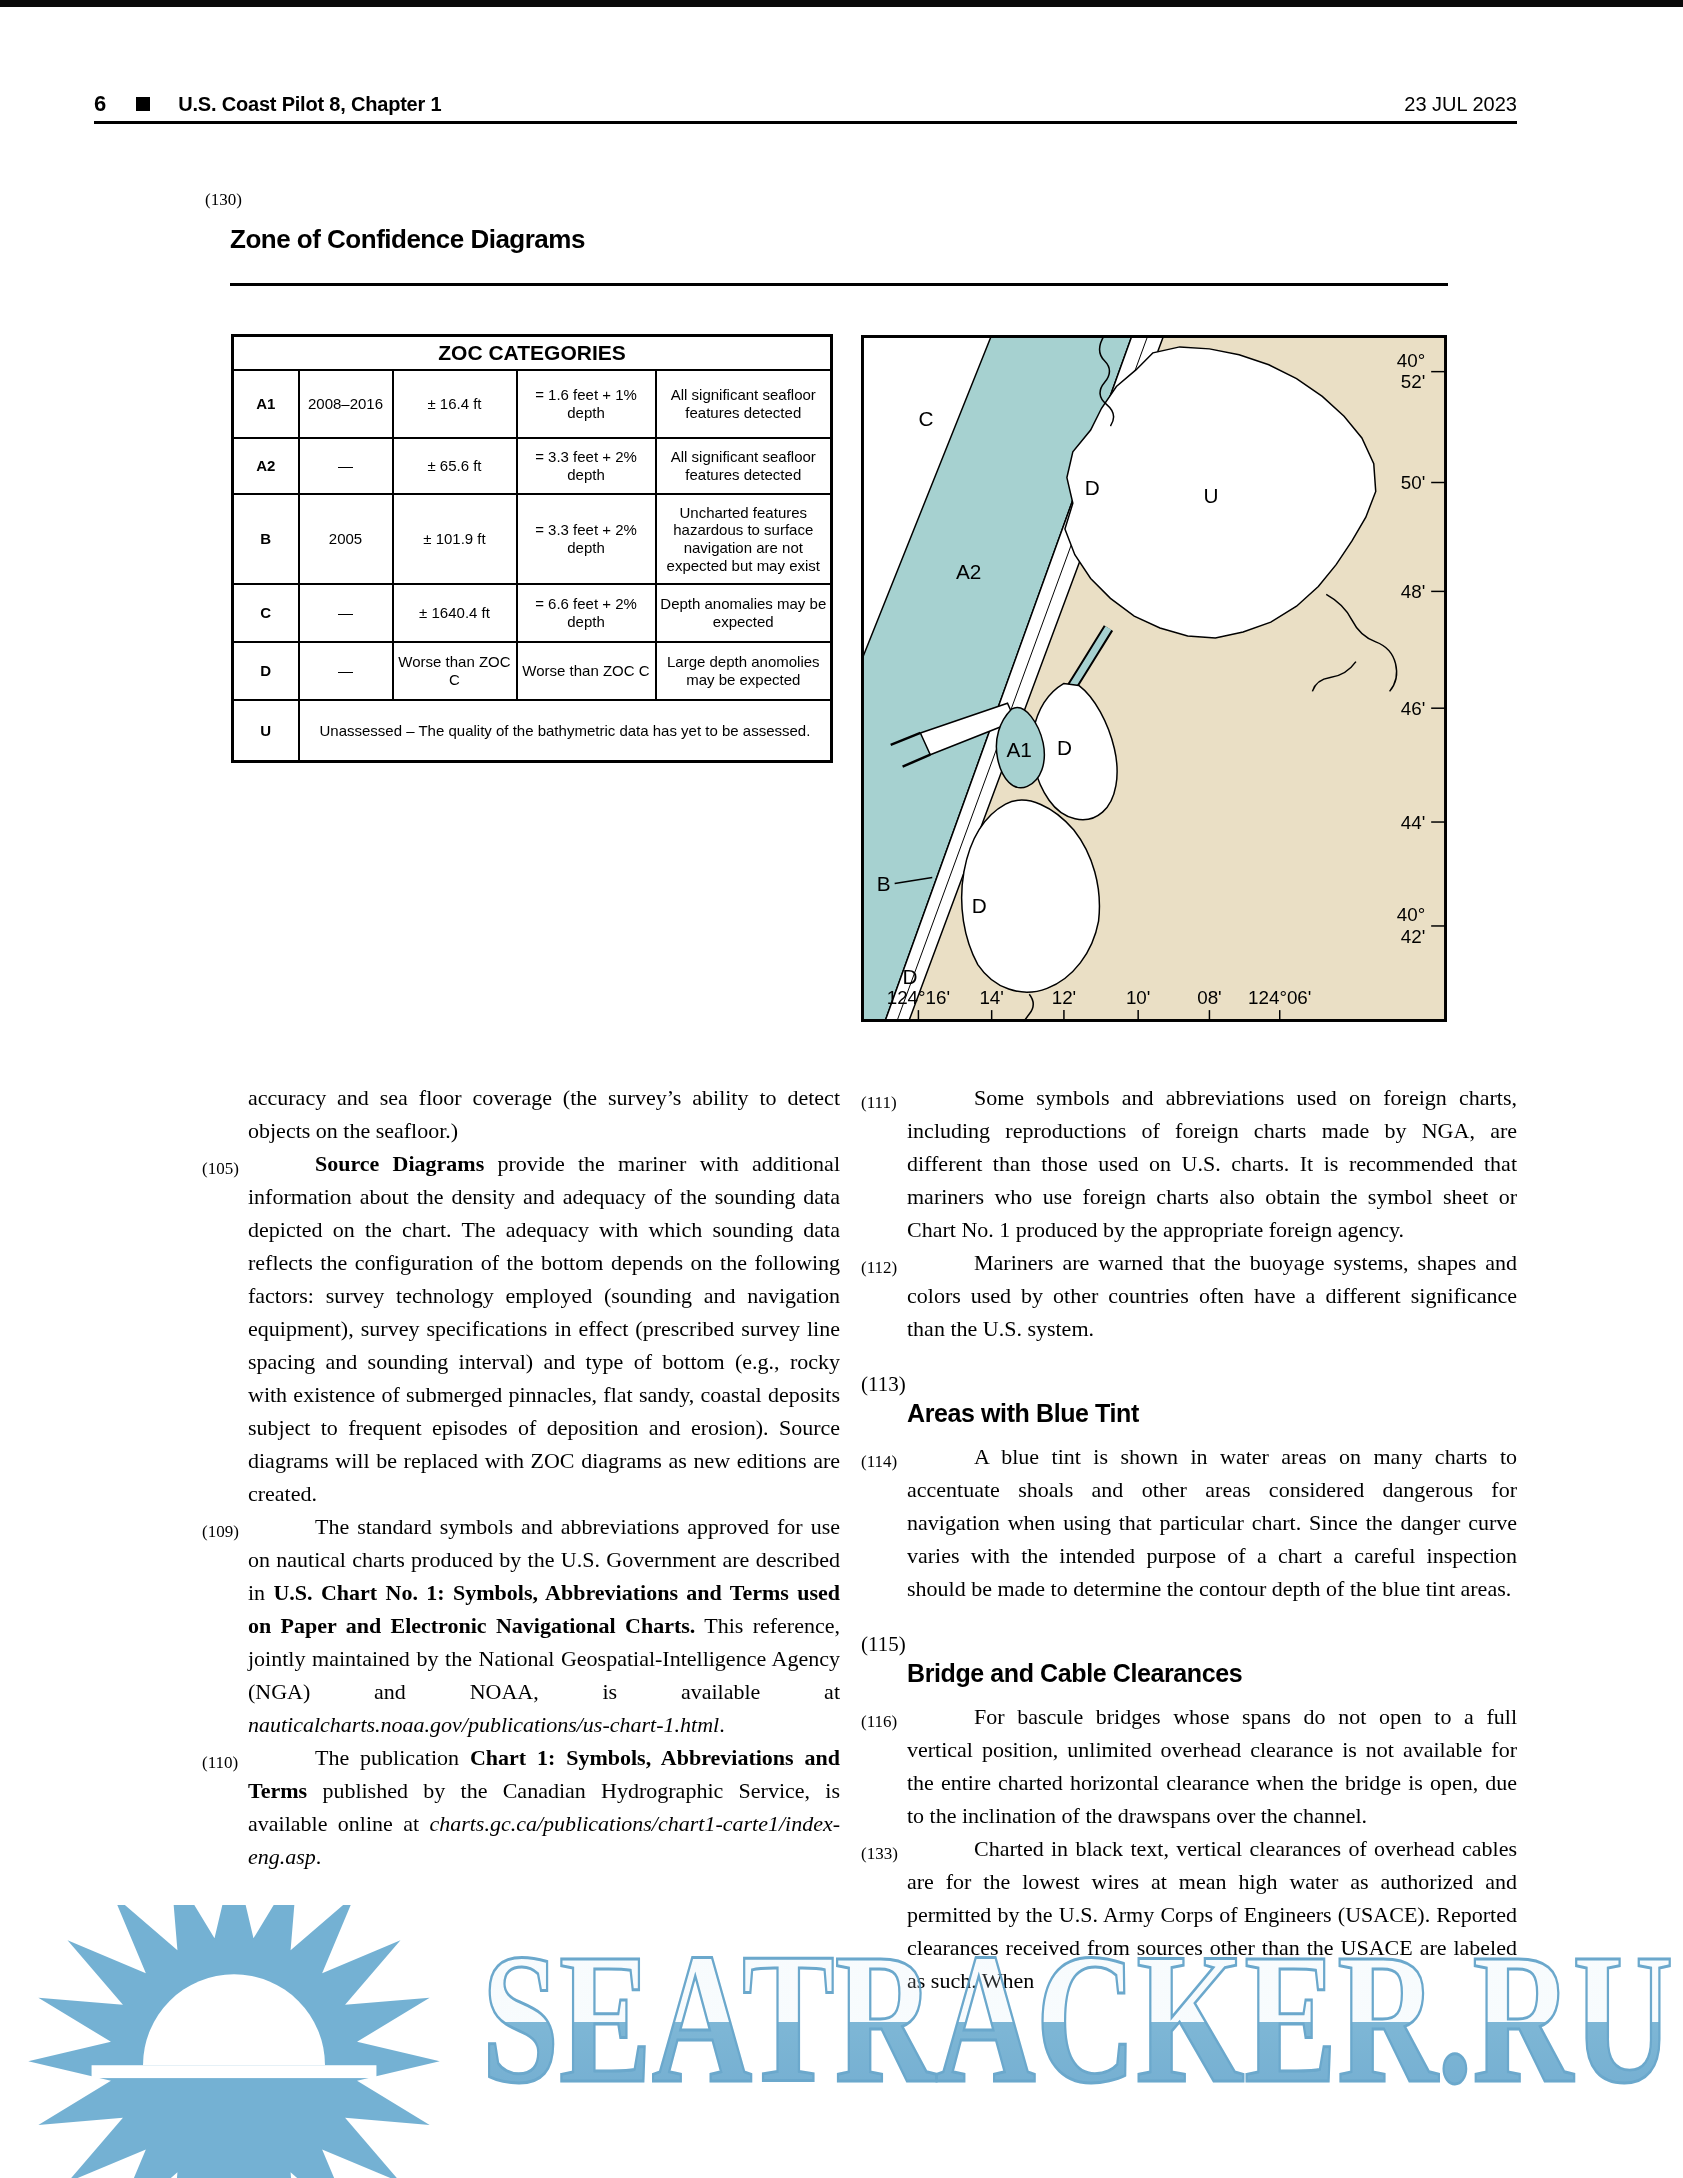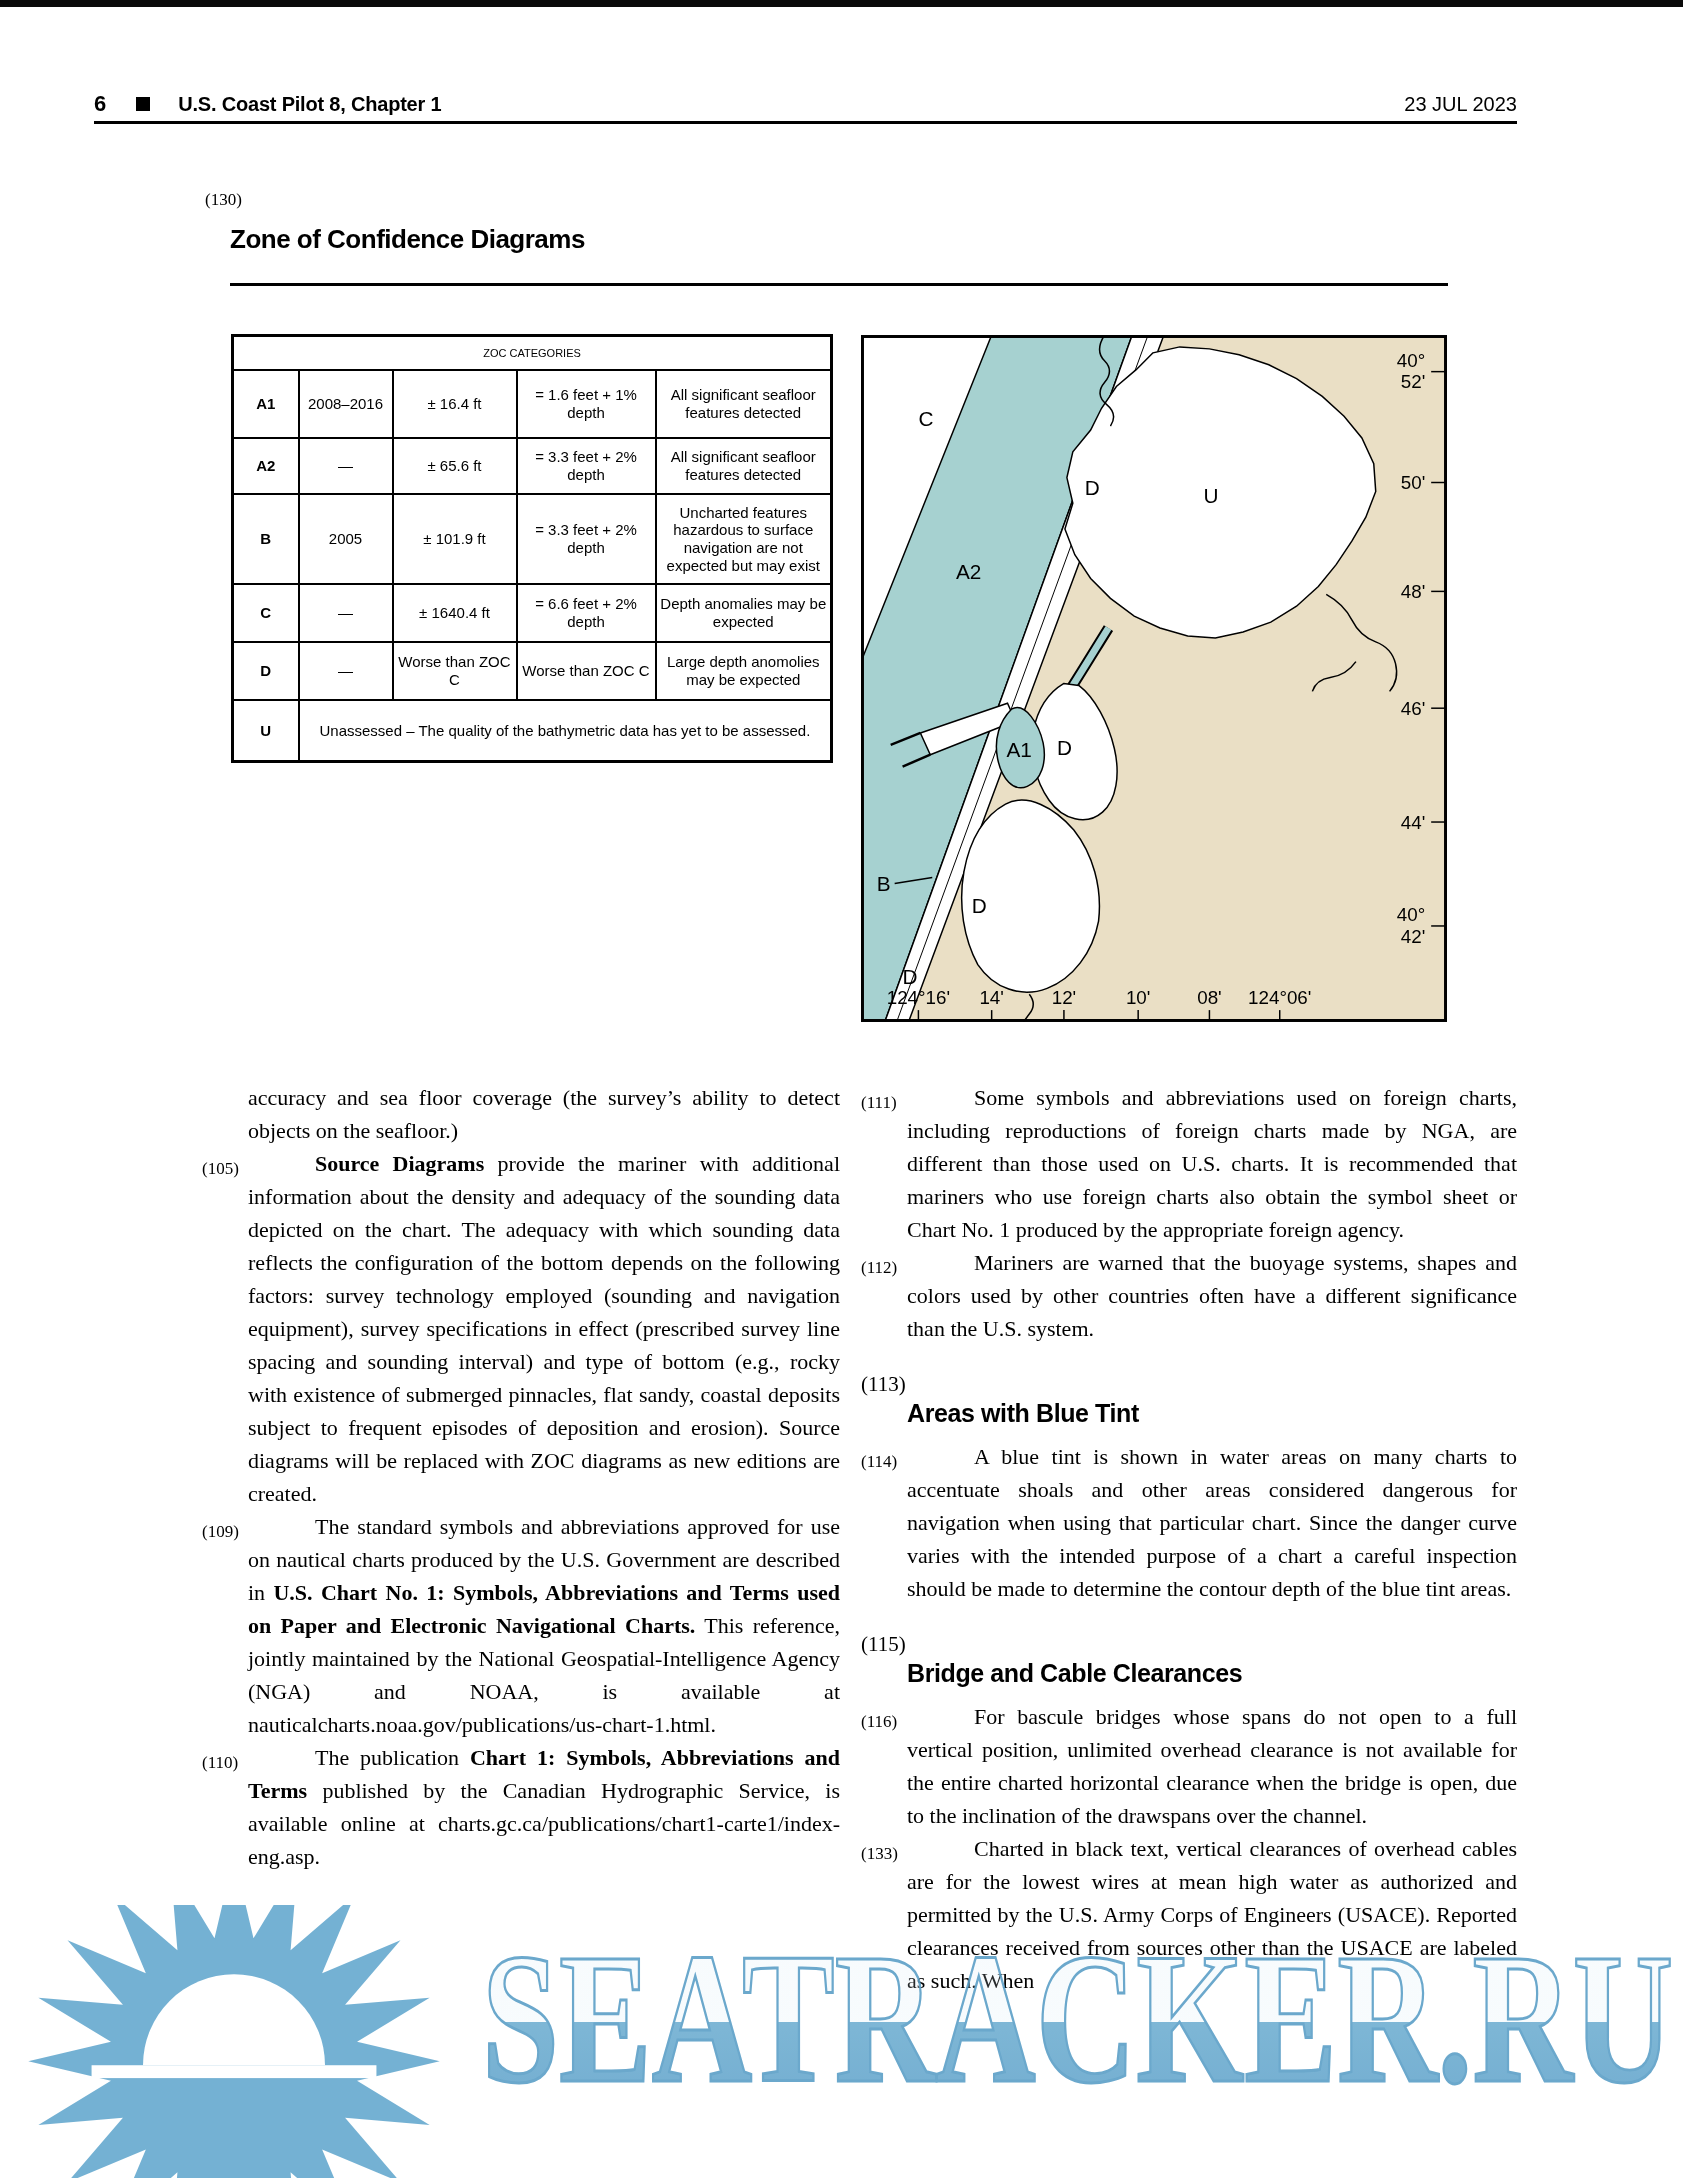--- a/index.html
+++ b/index.html
@@ -20,21 +20,21 @@
 
   .main-title{position:absolute;left:230px;top:224px;font-family:"Liberation Sans", sans-serif;
               font-weight:bold;font-size:26px;letter-spacing:-0.5px;}
   .title-rule{position:absolute;left:230px;top:283px;width:1218px;height:3px;background:#000;}
 
   
   .zoc{position:absolute;left:231px;top:334px;width:599px;border-collapse:collapse;
        table-layout:fixed;font-family:"Liberation Sans", sans-serif;font-size:15px;line-height:1.18;}
   .zoc th,.zoc td{border:2px solid #000;text-align:center;vertical-align:middle;padding:2px 3px;}
   .zoc{border:3px solid #000;}
-  .zoc .cap{font-weight:normal;font-size:11px;height:28px;}
+  .zoc .cap{font-weight:bold;font-size:21px;height:28px;}
   .zoc .hrow th{font-weight:normal;height:54px;}
   .zoc td.zc{font-weight:bold;}
   .zoc tr.r0 td{height:62px;} .zoc tr.r1 td{height:50px;} .zoc tr.r2 td{height:84px;}
   .zoc tr.r3 td{height:52px;} .zoc tr.r4 td{height:52px;} .zoc tr.ru td{height:55px;}
   .zoc td.utxt{text-align:left;padding-left:20px;}
 
   
   .mapwrap{position:absolute;left:861px;top:335px;width:586px;height:687px;}
   .mapwrap svg{display:block;}
   .mlbl{font-family:"Liberation Sans", sans-serif;font-size:21px;fill:#000;}
@@ -45,21 +45,21 @@
   .col-left{left:248px;width:592px;}
   .col-right{left:907px;width:610px;}
   .body-p{margin:0;font-size:22px;line-height:33px;text-align:justify;position:relative;}
   .body-p.ind{text-indent:67px;}
   .pnum{position:absolute;left:-46px;top:5px;font-size:17px;text-indent:0;}
   .pnum-line{position:relative;height:31px;font-size:21px;}
   .pnum-line span{position:absolute;left:-46px;top:5px;}
   .sec{margin-top:22px;}
   .sec-h{margin:0 0 12px 0;font-family:"Liberation Sans", sans-serif;font-weight:bold;
          font-size:25px;letter-spacing:-0.4px;line-height:30px;}
-  .b{font-weight:bold;} .i{}
+  .b{font-weight:bold;} .i{font-style:italic;}
 
   
   .wm{position:absolute;pointer-events:none;}
   .wm-sun{left:16px;top:1905px;}
   .wm-text{left:473px;top:1909px;}
 </style>
 </head>
 <body>
 
 <div class="page">

